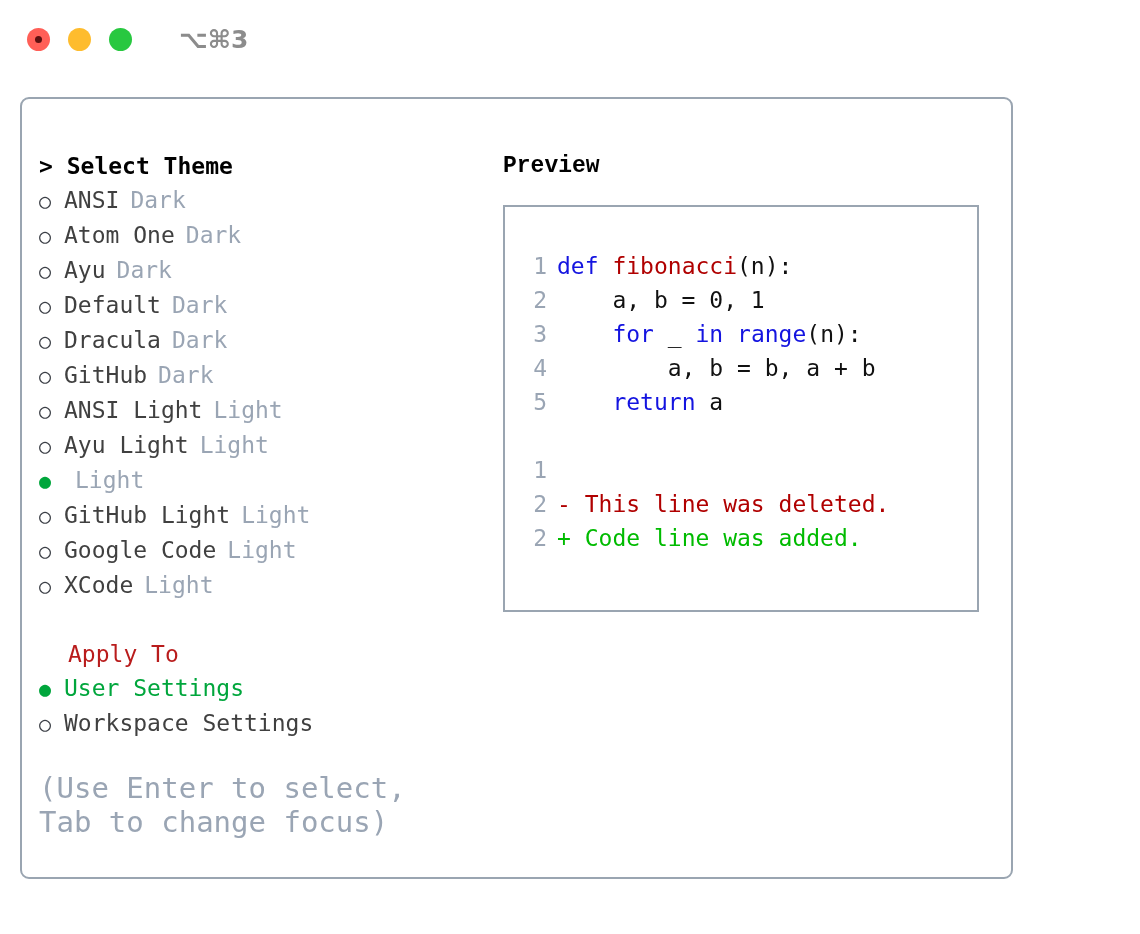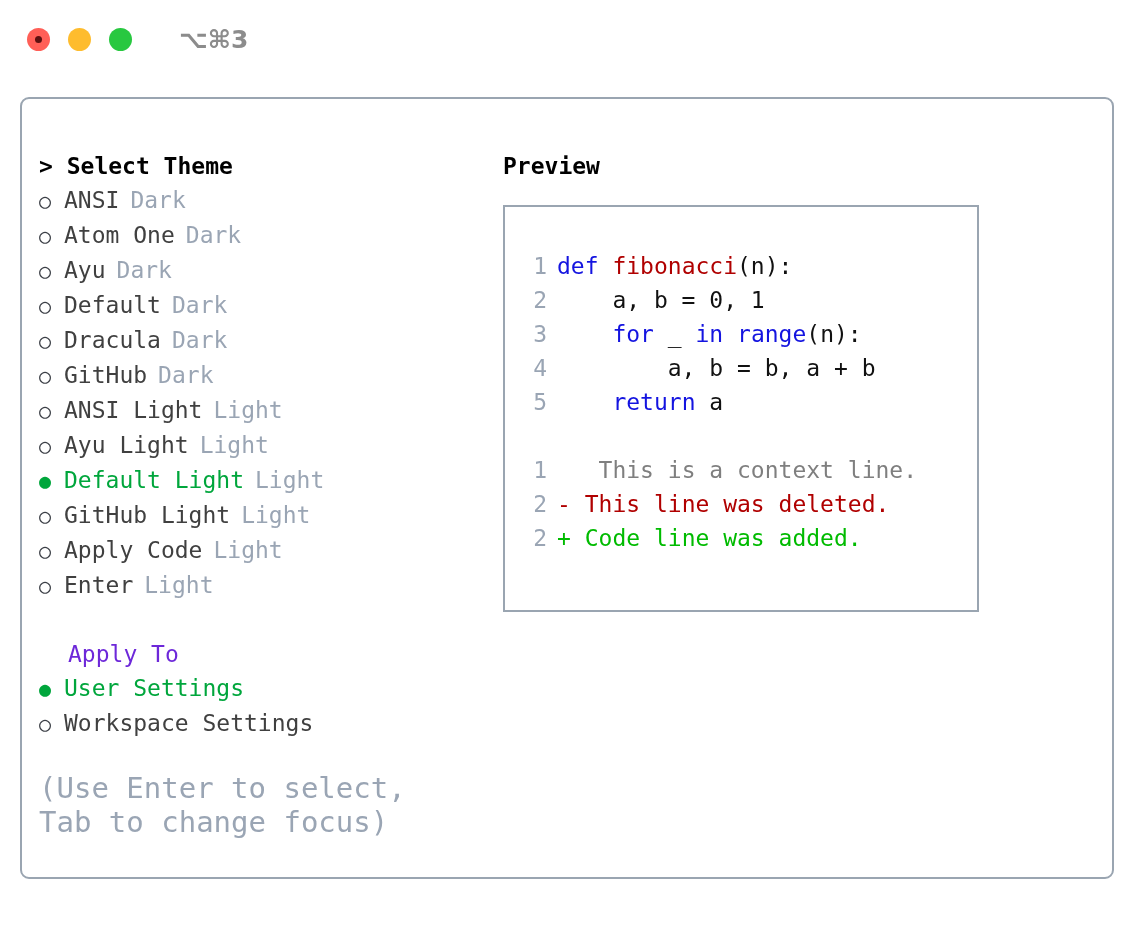--- a/index.html
+++ b/index.html
@@ -68,21 +68,21 @@
     color: #8c8c8c;
     letter-spacing: 0px;
     font-family: "DejaVu Sans", "Liberation Sans", sans-serif;
   }
 
   
   .frame {
     position: absolute;
     left: 20px;
     top: 97px;
-    width: 1094px;
+    width: 993px;
     height: 782px;
     border: 2px solid #9aa5b1;
     border-radius: 9px;
     box-sizing: border-box;
   }
 
   .columns {
     position: absolute;
     left: 0;
     top: 0;
@@ -124,21 +124,21 @@
   .opt-label.on { color: #00a63c; }
   .opt-tag {
     color: #9aa5b4;
     margin-left: 11px;
   }
 
   .section-gap { height: 34px; }
 
   .sub-heading {
     font-size: 23px;
-    color: #6d28d9;
+    color: #b91c1c;
     line-height: 34px;
     padding-left: 29px;
     white-space: pre;
   }
 
   .hint {
     margin-top: 30px;
     font-size: 29px;
     line-height: 34px;
     color: #9aa5b4;
@@ -153,20 +153,21 @@
     left: 481px;
     top: 50px;
     width: 490px;
   }
   .preview-title {
     font-size: 23px;
     font-weight: bold;
     color: #000000;
     line-height: 34px;
     white-space: pre;
+    font-family: Liberation Mono, monospace;
   }
   .preview-box {
     margin-top: 22px;
     width: 476px;
     height: 407px;
     border: 2px solid #9aa5b1;
     box-sizing: border-box;
     position: relative;
   }
   .code {
@@ -218,24 +219,24 @@
 
         <div id="theme-list">
             <div class="opt-row"><span class="opt-marker">○</span><span class="opt-label">ANSI</span><span class="opt-tag">Dark</span></div>
             <div class="opt-row"><span class="opt-marker">○</span><span class="opt-label">Atom One</span><span class="opt-tag">Dark</span></div>
             <div class="opt-row"><span class="opt-marker">○</span><span class="opt-label">Ayu</span><span class="opt-tag">Dark</span></div>
             <div class="opt-row"><span class="opt-marker">○</span><span class="opt-label">Default</span><span class="opt-tag">Dark</span></div>
             <div class="opt-row"><span class="opt-marker">○</span><span class="opt-label">Dracula</span><span class="opt-tag">Dark</span></div>
             <div class="opt-row"><span class="opt-marker">○</span><span class="opt-label">GitHub</span><span class="opt-tag">Dark</span></div>
             <div class="opt-row"><span class="opt-marker">○</span><span class="opt-label">ANSI Light</span><span class="opt-tag">Light</span></div>
             <div class="opt-row"><span class="opt-marker">○</span><span class="opt-label">Ayu Light</span><span class="opt-tag">Light</span></div>
-            <div class="opt-row"><span class="opt-marker on">●</span><span class="opt-label on">Default Light</span><span class="opt-tag">Light</span></div>
+            <div class="opt-row"><span class="opt-marker on">●</span><span class="opt-tag">Light</span></div>
             <div class="opt-row"><span class="opt-marker">○</span><span class="opt-label">GitHub Light</span><span class="opt-tag">Light</span></div>
-            <div class="opt-row"><span class="opt-marker">○</span><span class="opt-label">Apply Code</span><span class="opt-tag">Light</span></div>
-            <div class="opt-row"><span class="opt-marker">○</span><span class="opt-label">Enter</span><span class="opt-tag">Light</span></div>
+            <div class="opt-row"><span class="opt-marker">○</span><span class="opt-label">Google Code</span><span class="opt-tag">Light</span></div>
+            <div class="opt-row"><span class="opt-marker">○</span><span class="opt-label">XCode</span><span class="opt-tag">Light</span></div>
           </div>
 
         <div class="section-gap"></div>
 
         <div class="sub-heading">Apply To</div>
 
         <div id="apply-list">
             <div class="opt-row"><span class="opt-marker on">●</span><span class="opt-label on">User Settings</span></div>
             <div class="opt-row"><span class="opt-marker">○</span><span class="opt-label">Workspace Settings</span></div>
           </div>
@@ -250,21 +251,21 @@
           <div class="code">
             <div id="code-lines">
                 <div class="code-line"><span class="ln">1</span><span class="tok-kw">def </span><span class="tok-fn">fibonacci</span><span class="tok-pl">(n):</span></div>
                 <div class="code-line"><span class="ln">2</span><span class="tok-pl">    a, b = 0, 1</span></div>
                 <div class="code-line"><span class="ln">3</span><span class="tok-pl">    </span><span class="tok-kw">for</span><span class="tok-pl"> _ </span><span class="tok-kw">in</span><span class="tok-pl"> </span><span class="tok-kw">range</span><span class="tok-pl">(n):</span></div>
                 <div class="code-line"><span class="ln">4</span><span class="tok-pl">        a, b = b, a + b</span></div>
                 <div class="code-line"><span class="ln">5</span><span class="tok-pl">    </span><span class="tok-kw">return</span><span class="tok-pl"> a</span></div>
               </div>
             <div class="blank-line"></div>
             <div id="diff-lines">
-                <div class="code-line"><span class="ln">1</span><span class="diff-ctx"> </span><span class="diff-ctx">  This is a context line.</span></div>
+                <div class="code-line"><span class="ln">1</span><span class="diff-ctx"> </span></div>
                 <div class="code-line"><span class="ln">2</span><span class="diff-del">-</span><span class="diff-del"> This line was deleted.</span></div>
                 <div class="code-line"><span class="ln">2</span><span class="diff-add">+</span><span class="diff-add"> Code line was added.</span></div>
               </div>
           </div>
         </div>
       </div>
 
     </div>
   </div>
 </div>

